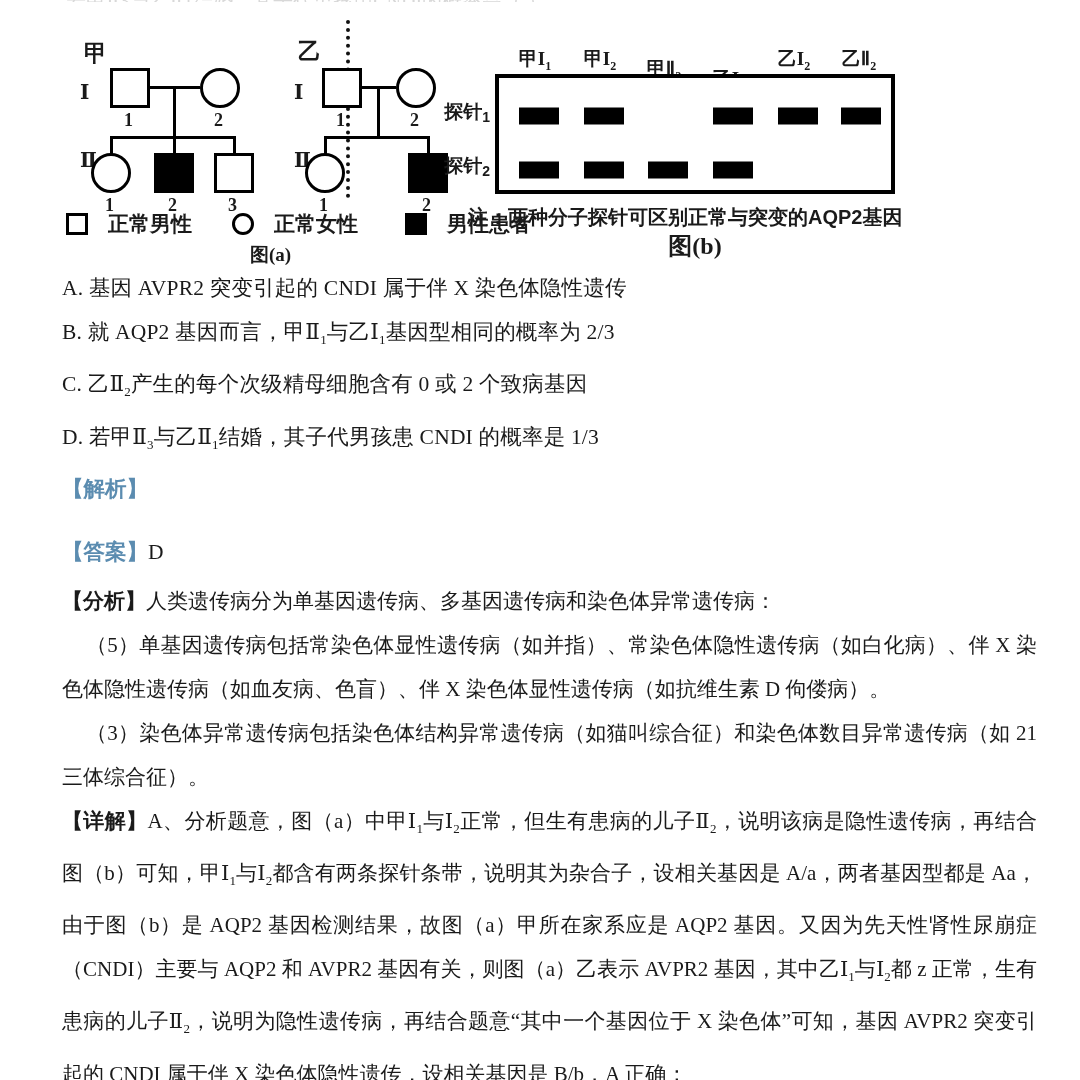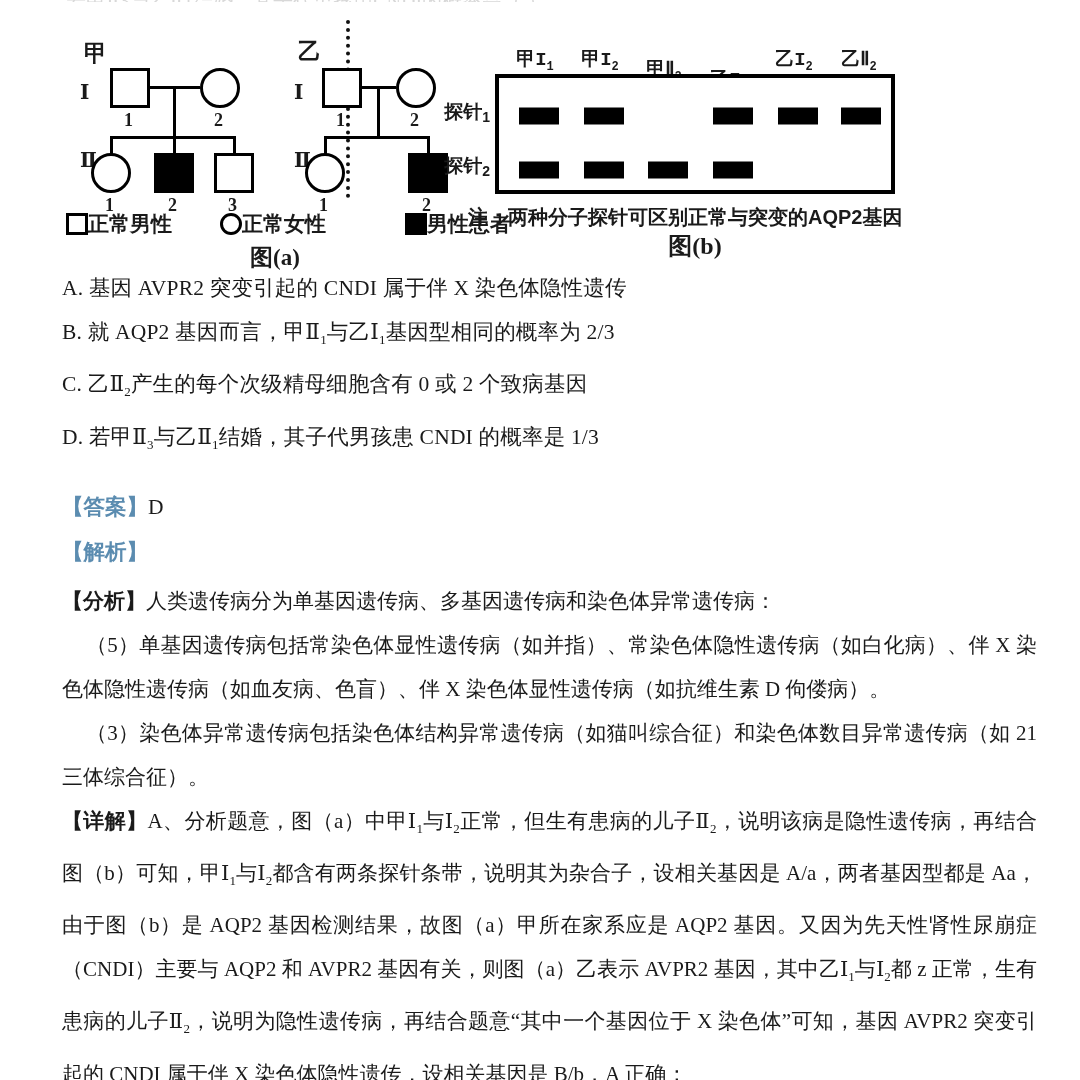--- a/index.html
+++ b/index.html
@@ -105,21 +105,21 @@
     position: absolute;
     left: 66px;
     top: 192px;
     width: 420px;
     height: 32px;
   }
   .legend-item {
     position: absolute;
     display: flex;
     align-items: center;
-    gap: 0;
+    gap: 20px;
     white-space: nowrap;
   }
   .legend-key-sq {
     width: 22px; height: 22px;
     box-sizing: border-box;
     border: 3px solid #000;
     background: #fff;
   }
   .legend-key-sq.filled { background: #000; }
   .legend-key-ci {
@@ -129,41 +129,41 @@
     background: #fff;
     border-radius: 50%;
   }
   .legend-text {
     font-size: 21px;
     font-weight: 700;
     font-family: "Liberation Sans", "DejaVu Sans", sans-serif;
   }
   .fig-caption {
     position: absolute;
-    font-size: 23px;
+    font-size: 19px;
     font-weight: 700;
     font-family: "Liberation Serif", "DejaVu Serif", serif;
     white-space: nowrap;
     text-align: center;
   }
 
   
   .gel-block {
     position: absolute;
     left: 430px;
     top: 0;
     width: 640px;
     height: 240px;
   }
   .lane-head {
     position: absolute;
     top: 28px;
     font-size: 19px;
     font-weight: 700;
-    font-family: Liberation Mono, monospace;
+    font-family: Liberation Serif, serif;
     white-space: nowrap;
     transform: translateX(-50%);
   }
   .lane-head sub { font-size: 12px; }
   .gel-box {
     position: absolute;
     left: 65px;
     top: 56px;
     width: 400px;
     height: 120px;
@@ -295,21 +295,21 @@
     <div class="sym-square filled" style="left:338px; top:135px; width:40px; height:40px;"></div>
     <div class="num-label" style="left:249px; top:177px;">1</div>
     <div class="num-label" style="left:352px; top:177px;">2</div>
   </div>
 
   <div class="legend-row">
     <div class="legend-item" style="left:0px; top:0px;">
       <span class="legend-key-sq"></span>
       <span class="legend-text">正常男性</span>
     </div>
-    <div class="legend-item" style="left:154px; top:0px;">
+    <div class="legend-item" style="left:166px; top:0px;">
       <span class="legend-key-ci"></span>
       <span class="legend-text">正常女性</span>
     </div>
     <div class="legend-item" style="left:292px; top:0px;margin-left:47px;">
       <span class="legend-key-sq filled"></span>
       <span class="legend-text">男性患者</span>
     </div>
   </div>
   <div class="fig-caption" style="left:250px; top:224px;">图(a)</div>
 
@@ -356,28 +356,28 @@
   </div>
   <div class="opt-line">
     <span>C.</span>
     <span>乙Ⅱ<sub>2</sub>产生的每个次级精母细胞含有 0 或 2 个致病基因</span>
   </div>
   <div class="opt-line">
     <span>D.</span>
     <span>若甲Ⅱ<sub>3</sub>与乙Ⅱ<sub>1</sub>结婚，其子代男孩患 CNDI 的概率是 1/3</span>
   </div>
 
+  <div class="tagline">
+    <span class="tag-blue">【解析】</span>
+  </div>
+
   <div class="tagline" style="margin-top:18px;">
     <span class="tag-blue">【答案】</span><span>D</span>
   </div>
 
-  <div class="tagline">
-    <span class="tag-blue">【解析】</span>
-  </div>
-
   <div class="para" style="margin-top:4px;">
     <b>【分析】</b><span>人类遗传病分为单基因遗传病、多基因遗传病和染色体异常遗传病：</span>
   </div>
 
   <div class="para indent">（5）单基因遗传病包括常染色体显性遗传病（如并指）、常染色体隐性遗传病（如白化病）、伴 X 染色体隐性遗传病（如血友病、色盲）、伴 X 染色体显性遗传病（如抗维生素 D 佝偻病）。</div>
   <div class="para indent">（3）染色体异常遗传病包括染色体结构异常遗传病（如猫叫综合征）和染色体数目异常遗传病（如 21 三体综合征）。</div>
 
   <div class="para">
     <b>【详解】</b><span>A、分析题意，图（a）中甲Ⅰ<sub>1</sub>与Ⅰ<sub>2</sub>正常，但生有患病的儿子Ⅱ<sub>2</sub>，说明该病是隐性遗传病，再结合图（b）可知，甲Ⅰ<sub>1</sub>与Ⅰ<sub>2</sub>都含有两条探针条带，说明其为杂合子，设相关基因是 A/a，两者基因型都是 Aa，由于图（b）是 AQP2 基因检测结果，故图（a）甲所在家系应是 AQP2 基因。又因为先天性肾性尿崩症（CNDI）主要与 AQP2 和 AVPR2 基因有关，则图（a）乙表示 AVPR2 基因，其中乙Ⅰ<sub>1</sub>与Ⅰ<sub>2</sub>都 z 正常，生有患病的儿子Ⅱ<sub>2</sub>，说明为隐性遗传病，再结合题意“其中一个基因位于 X 染色体”可知，基因 AVPR2 突变引起的 CNDI 属于伴 X 染色体隐性遗传，设相关基因是 B/b，A 正确；</span>
   </div>

